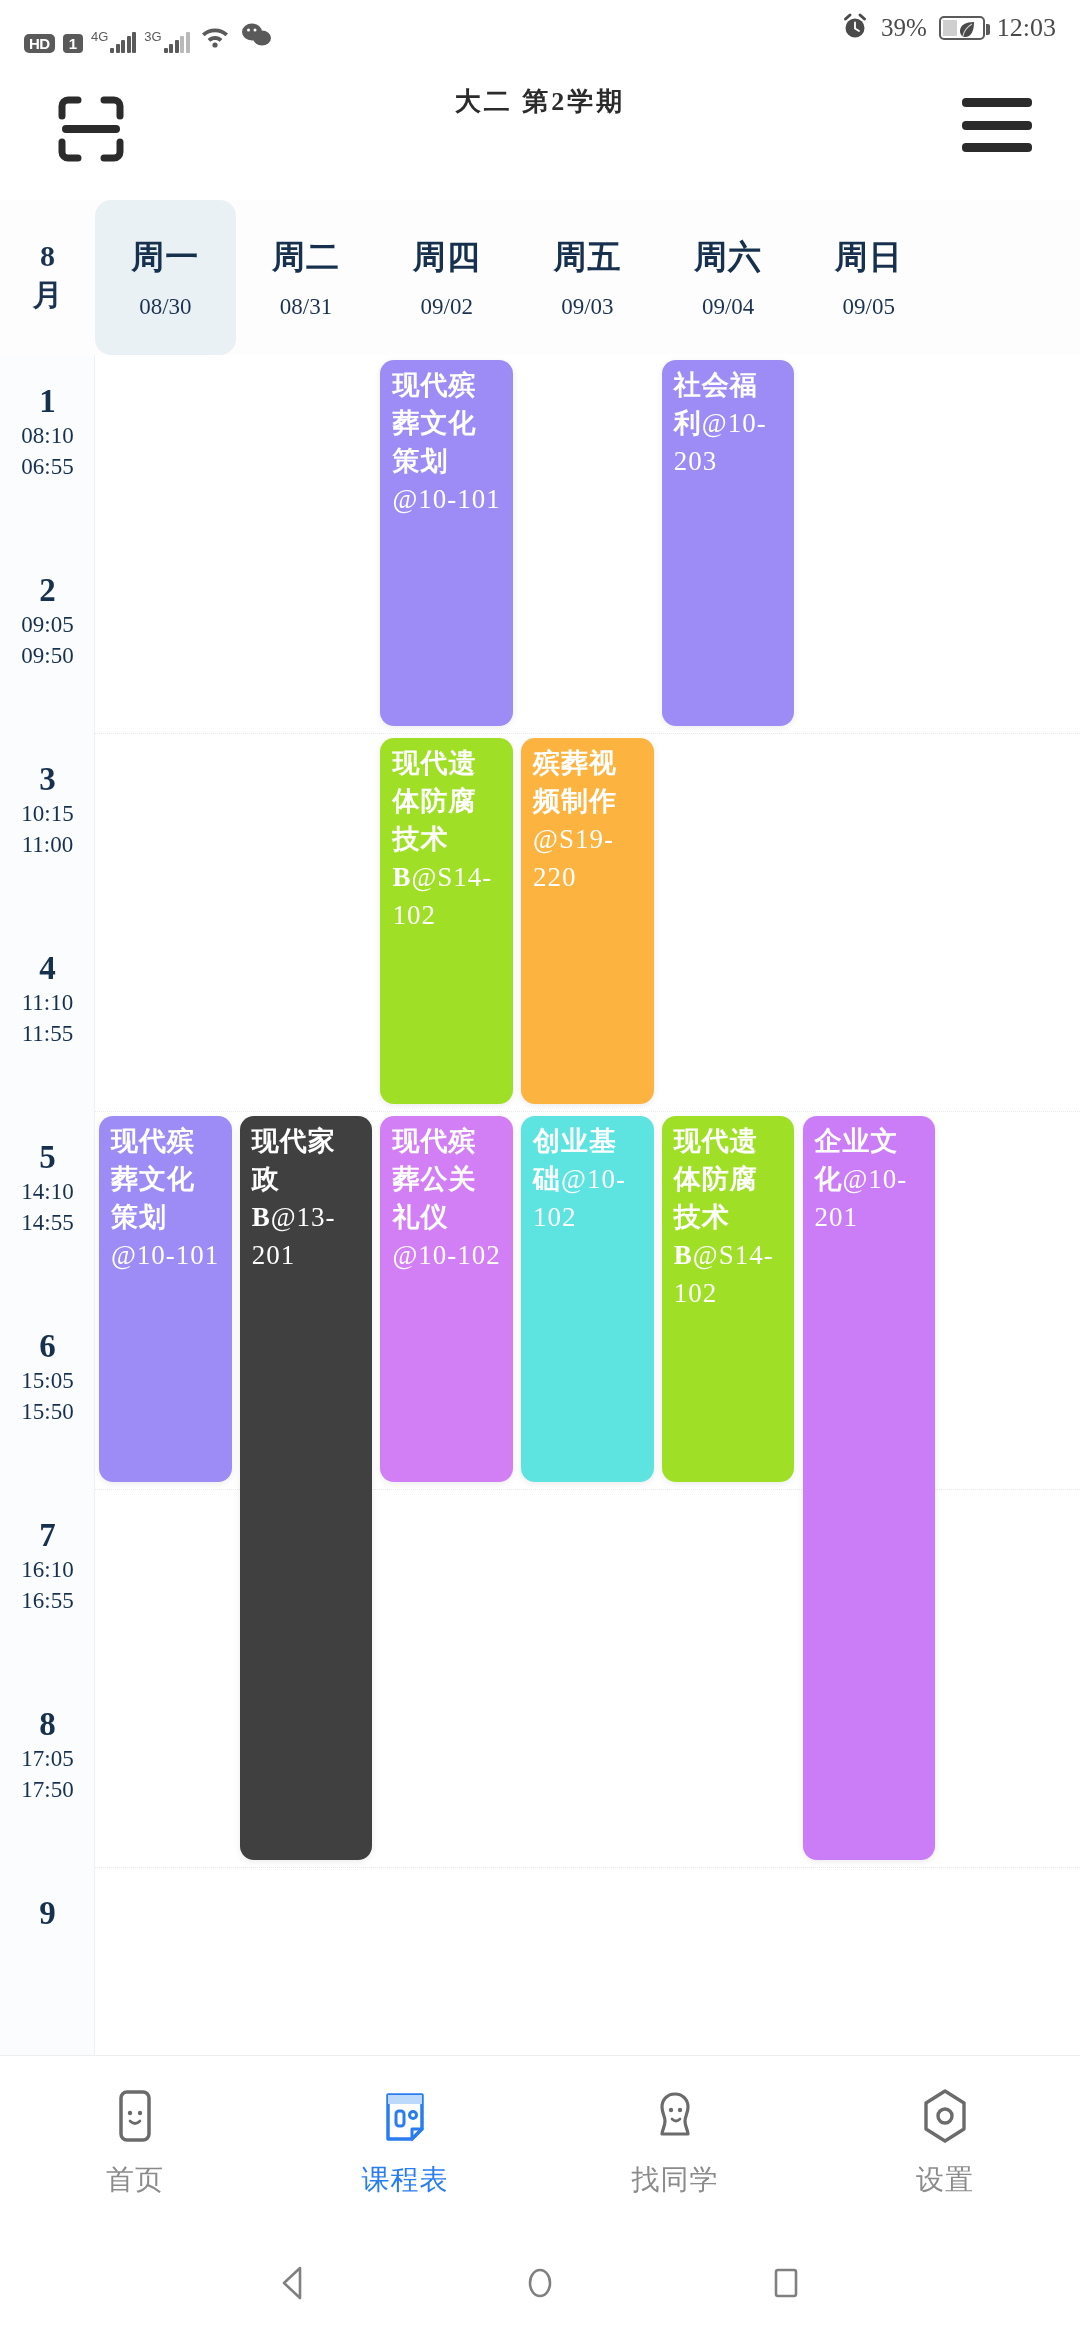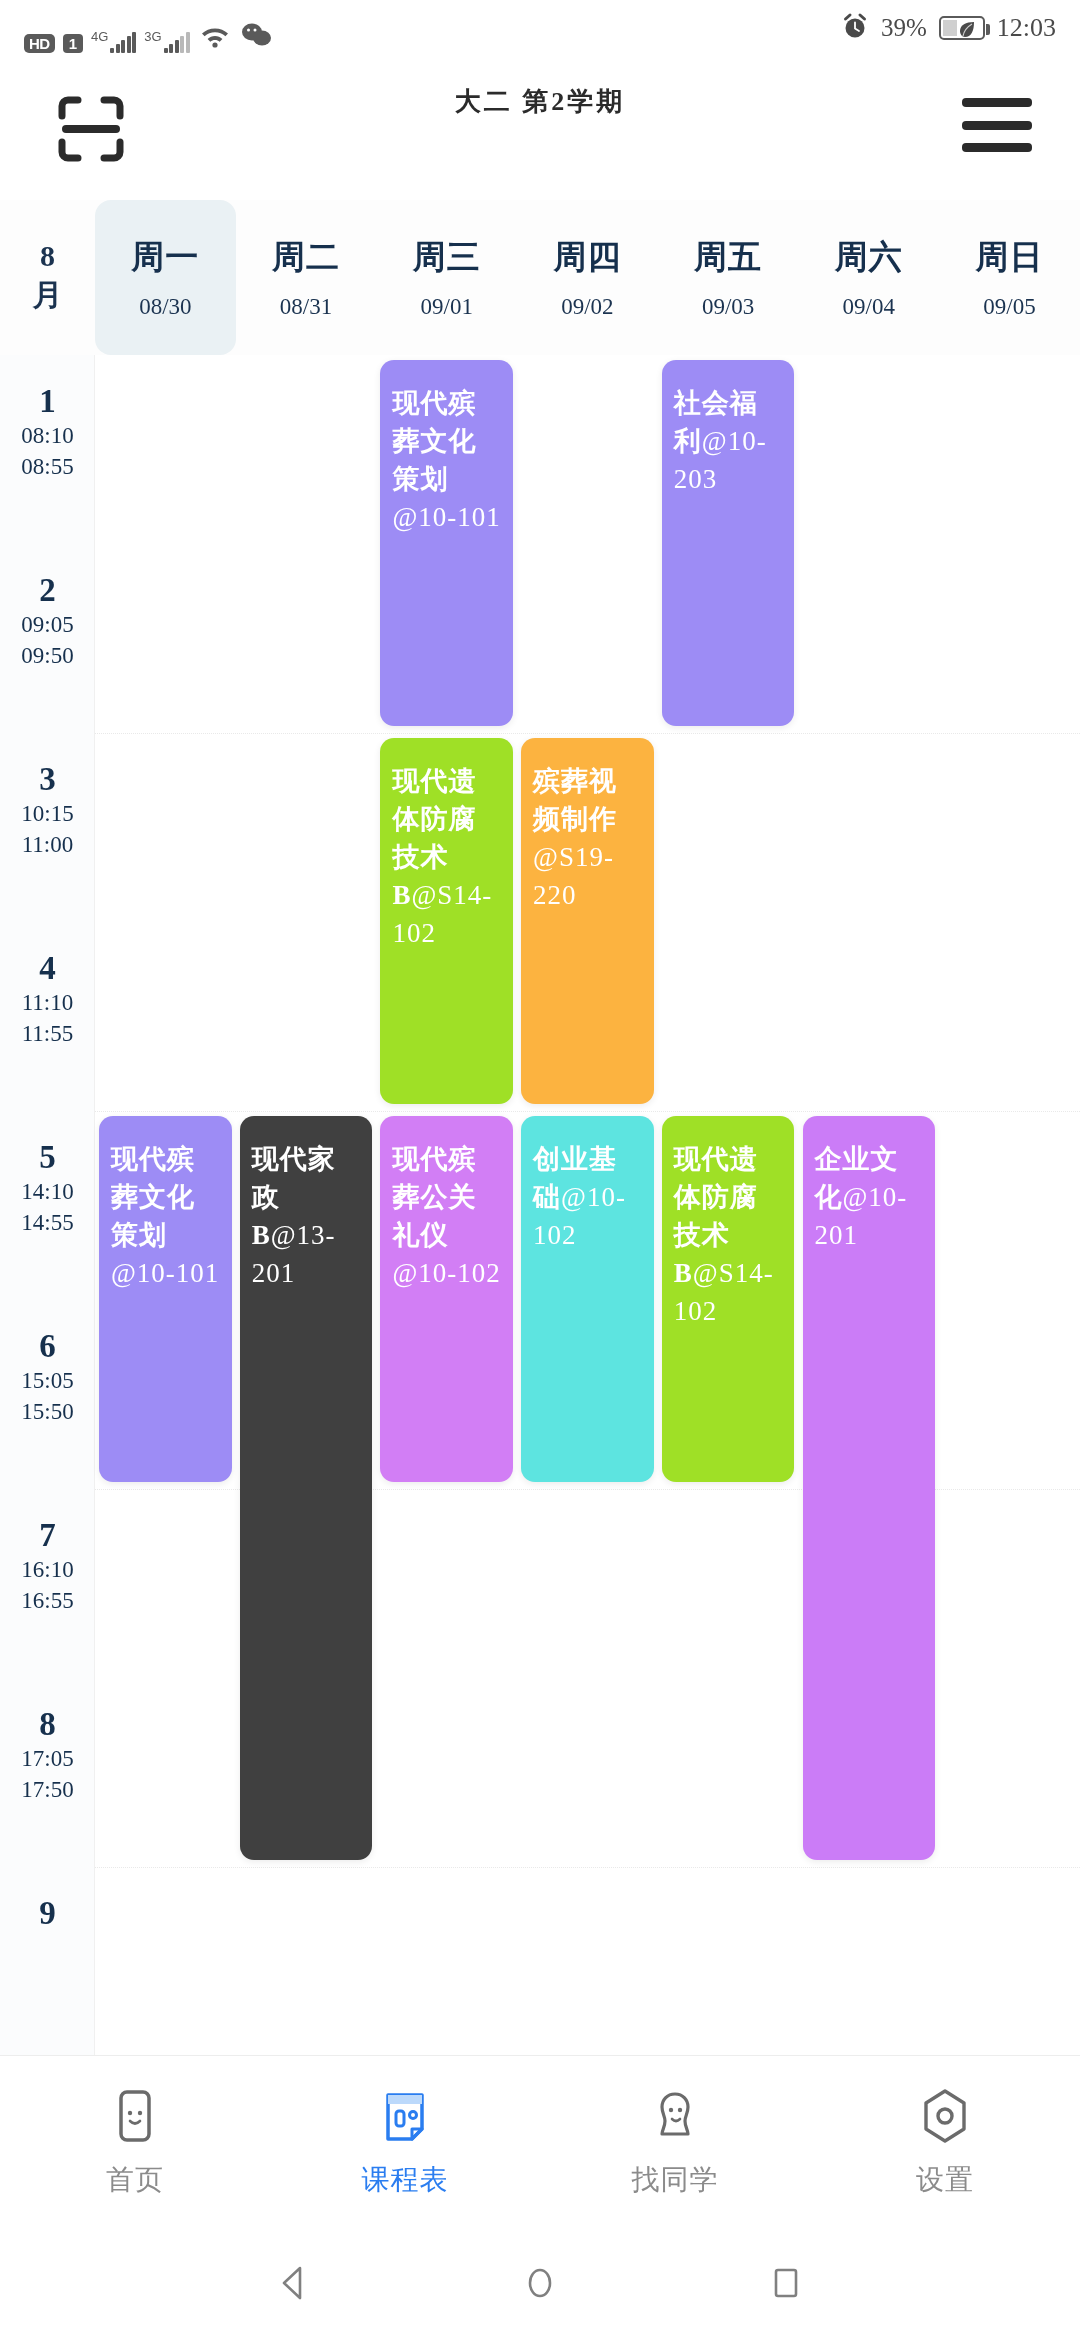--- a/index.html
+++ b/index.html
@@ -118,21 +118,21 @@
   .slot .num{ font-size:33px; font-weight:bold; display:block; }
   .slot .t{ font-size:23px; display:block; line-height:31px; }
 
   .rowline{
     position:absolute; left:95px; width:985px; height:0;
     border-top:1px dotted #e9e9e9;
   }
 
   .card{
     position:absolute; border-radius:14px; color:#fff;
-    padding:24px 10px 0 12px; overflow:hidden;
+    padding:6px 10px 0 12px; overflow:hidden;
     font-family:"Liberation Serif", serif; font-weight:bold;
     font-size:27px; line-height:38px; letter-spacing:1px;
     cursor:pointer;
     box-shadow:0 2px 7px rgba(0,0,0,0.08);
   }
   .card .room{ font-weight:normal; }
 
   
   .tabbar{
     position:absolute; left:0; top:2055px; width:1080px; height:175px;
@@ -251,24 +251,20 @@
   <div id="days-container" style="display:flex;">
       <div class="day-cell active">
         <span class="day-name">周一</span>
         <span class="day-date">08/30</span>
       </div>
       <div class="day-cell">
         <span class="day-name">周二</span>
         <span class="day-date">08/31</span>
       </div>
       <div class="day-cell">
-        <span class="day-name">周三</span>
-        <span class="day-date">09/01</span>
-      </div>
-      <div class="day-cell">
         <span class="day-name">周四</span>
         <span class="day-date">09/02</span>
       </div>
       <div class="day-cell">
         <span class="day-name">周五</span>
         <span class="day-date">09/03</span>
       </div>
       <div class="day-cell">
         <span class="day-name">周六</span>
         <span class="day-date">09/04</span>
@@ -278,21 +274,21 @@
         <span class="day-date">09/05</span>
       </div>
     </div>
 </div>
 
 <div class="grid">
   <div class="timecol" id="timecol">
       <div class="slot" style="top: 28px;">
         <span class="num">1</span>
         <span class="t">08:10</span>
-        <span class="t">08:55</span>
+        <span class="t">06:55</span>
       </div>
       <div class="slot" style="top: 217px;">
         <span class="num">2</span>
         <span class="t">09:05</span>
         <span class="t">09:50</span>
       </div>
       <div class="slot" style="top: 406px;">
         <span class="num">3</span>
         <span class="t">10:15</span>
         <span class="t">11:00</span>

